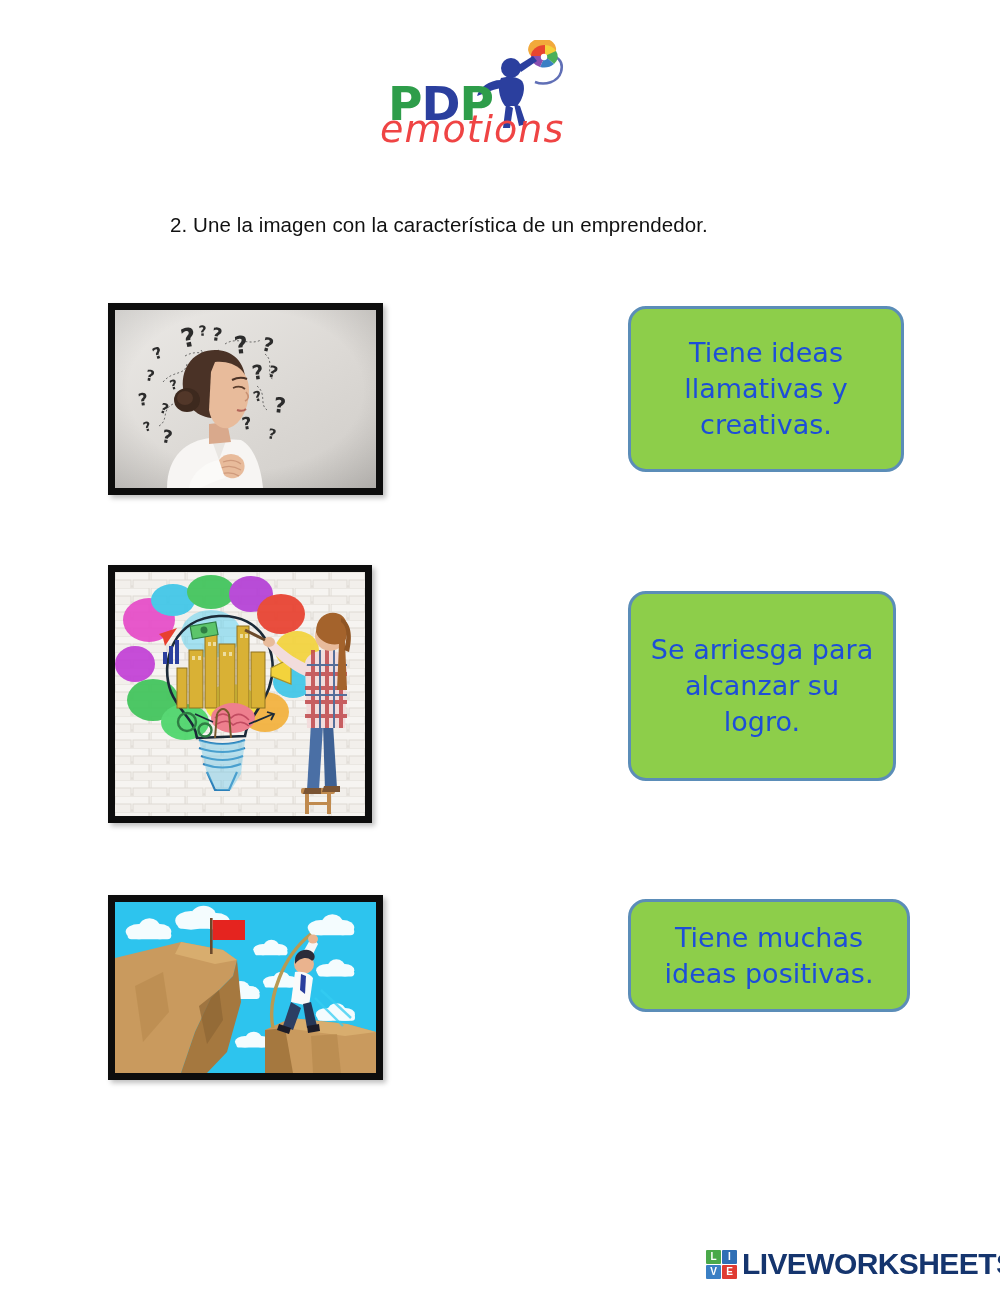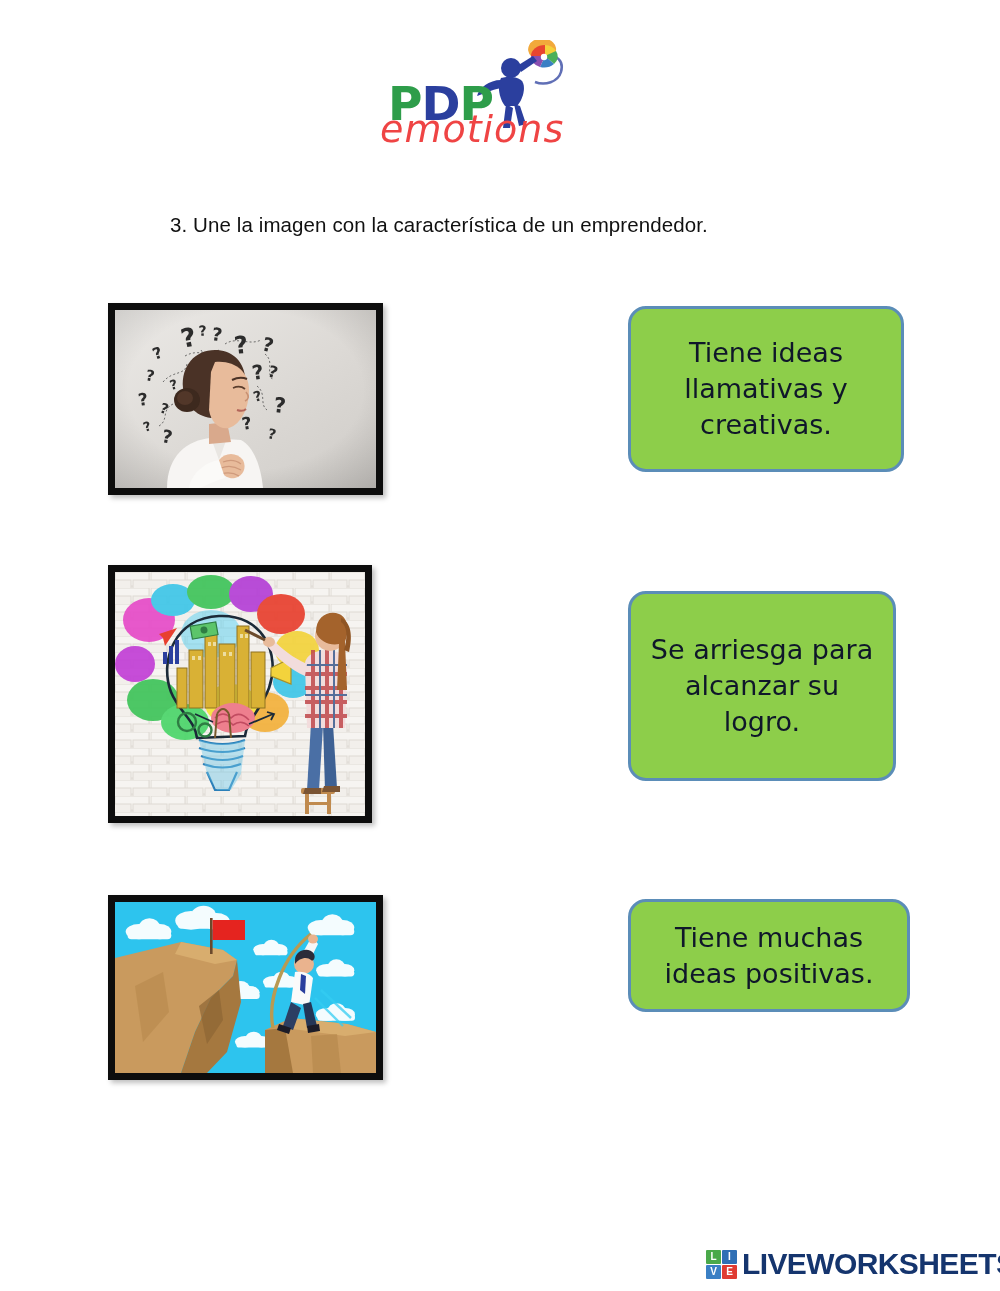--- a/index.html
+++ b/index.html
@@ -59,21 +59,21 @@
 
   
   .answer-box{
     position:absolute;
     background:#8dce4a;
     border:3px solid #5b8db8;
     border-radius:18px;
     display:flex; align-items:center; justify-content:center;
     text-align:center;
     font-family:"DejaVu Sans", sans-serif;
-    font-size:27px; color:#0f172a; line-height:1.33;
+    font-size:27px; color:#1d4ed8; line-height:1.33;
     padding:6px 14px;
   }
   #answer-1{ left:628px; top:306px; width:276px; height:166px; }
   #answer-2{ left:628px; top:591px; width:268px; height:190px; }
   #answer-3{ left:628px; top:899px; width:282px; height:113px; }
 
   
   #lw-logo{
     position:absolute; left:706px; top:1247px;
     display:flex; align-items:center; gap:3px;
@@ -127,21 +127,21 @@
     </svg>
 
     <div class="logo-pdp">
       <span class="g1">P</span><span class="b1">D</span><span class="g2">P</span>
     </div>
 
     <div class="logo-emotions">emotions</div>
   </div>
 </div>
 
-<div id="question-line">3. Une la imagen con la característica de un emprendedor.</div>
+<div id="question-line">2. Une la imagen con la característica de un emprendedor.</div>
 
 <div class="photo-frame" id="photo-1">
   <div class="photo-inner">
     <svg width="261" height="178" viewBox="0 0 261 178" preserveAspectRatio="none">
       <defs>
         <linearGradient id="wallg" x1="0" y1="0" x2="1" y2="1">
           <stop offset="0%" stop-color="#ebe9e6"></stop>
           <stop offset="55%" stop-color="#dcd9d5"></stop>
           <stop offset="100%" stop-color="#cfccc8"></stop>
         </linearGradient>

